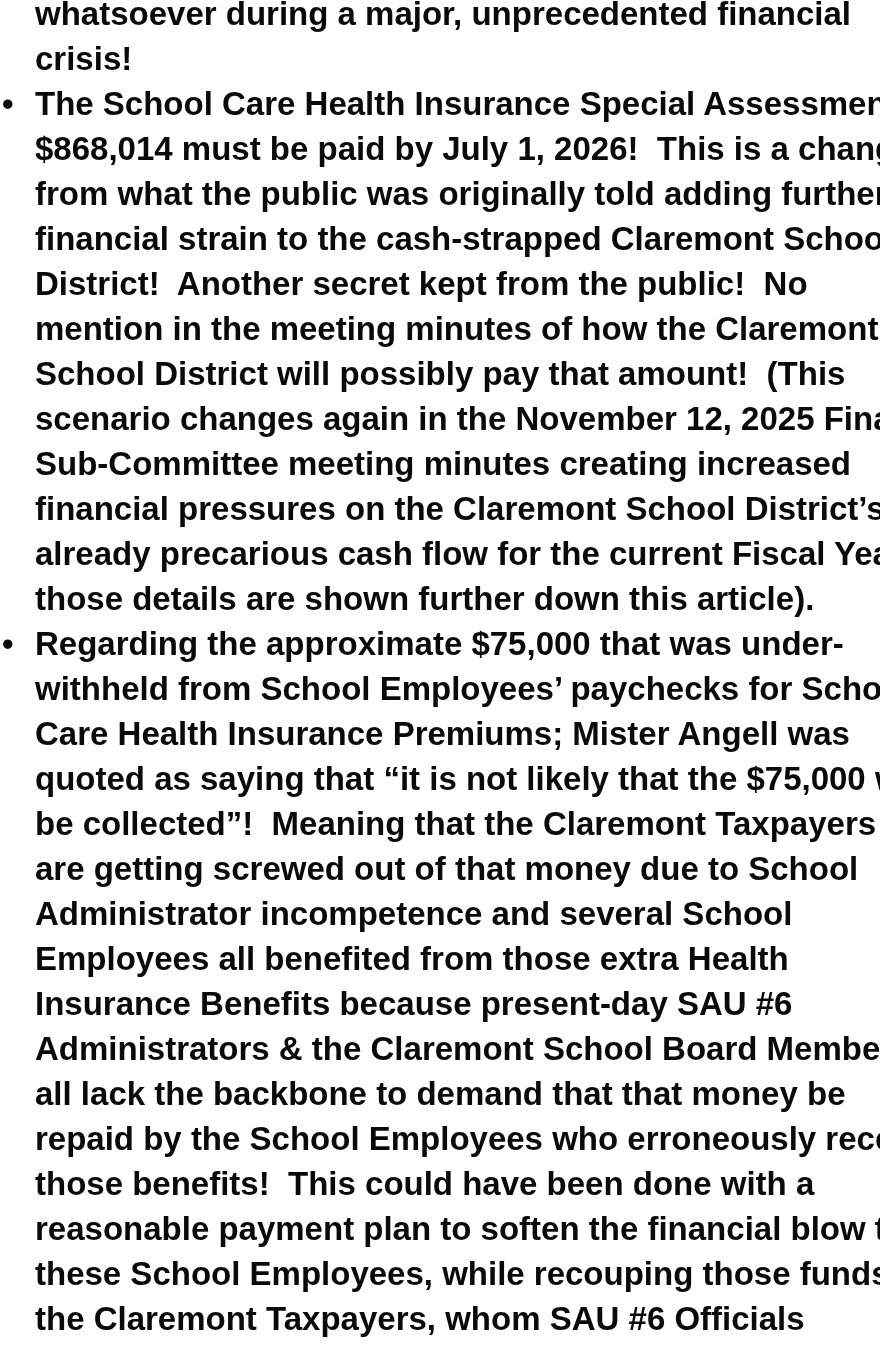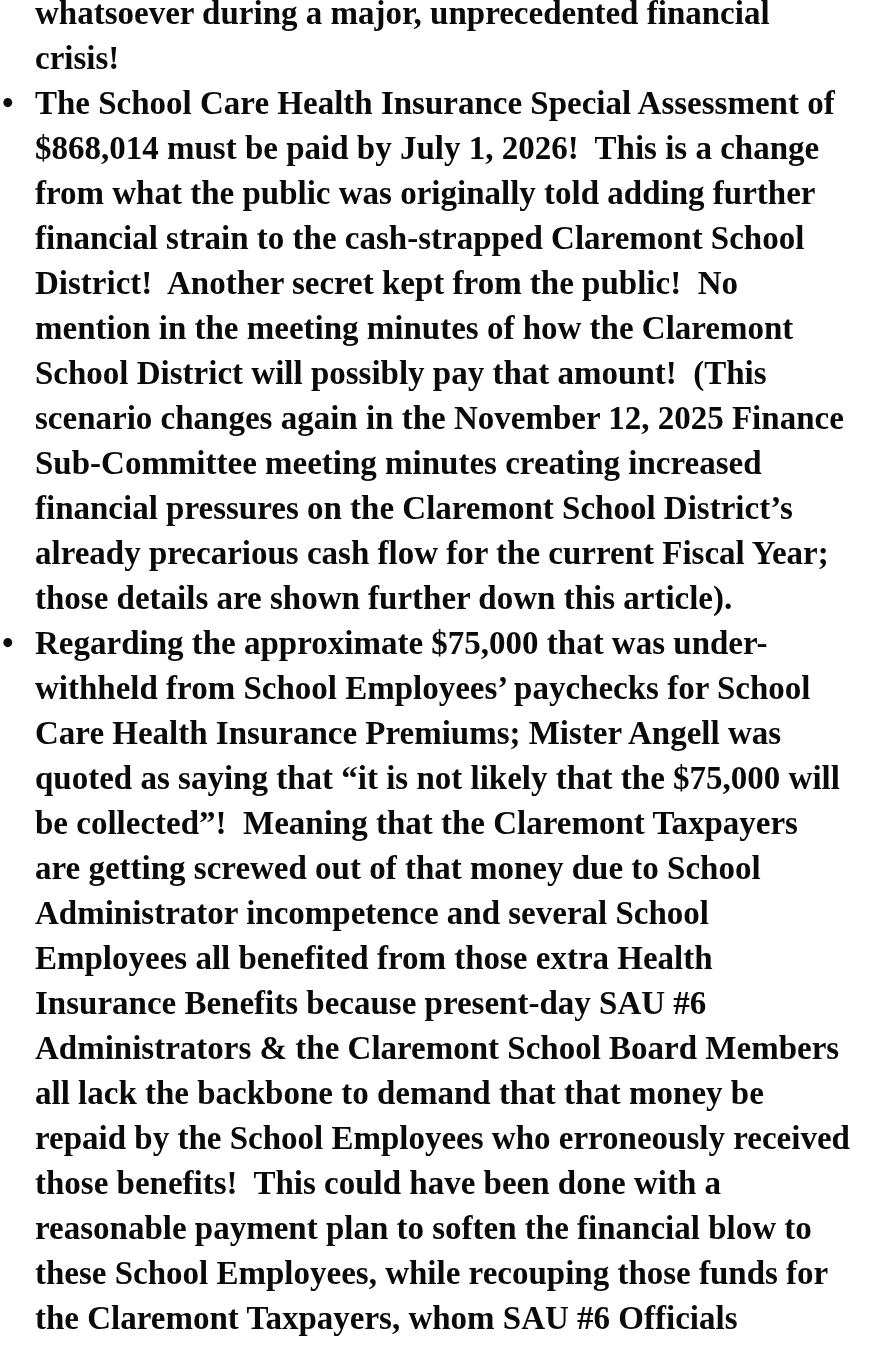--- a/index.html
+++ b/index.html
@@ -7,21 +7,21 @@
     padding: 0;
     background: #ffffff;
   }
   .page {
     position: relative;
     width: 880px;
     height: 1351px;
     overflow: hidden;
     background: #ffffff;
     color: #0a0a0a;
-    font-family: Liberation Serif, serif;
+    font-family: Liberation Sans, sans-serif;
     font-weight: 700;
     font-size: 33px;
     line-height: 45px;
   }
   .content {
     margin-top: -9px; 
   }
   .para {
     display: flex;
     align-items: flex-start;

